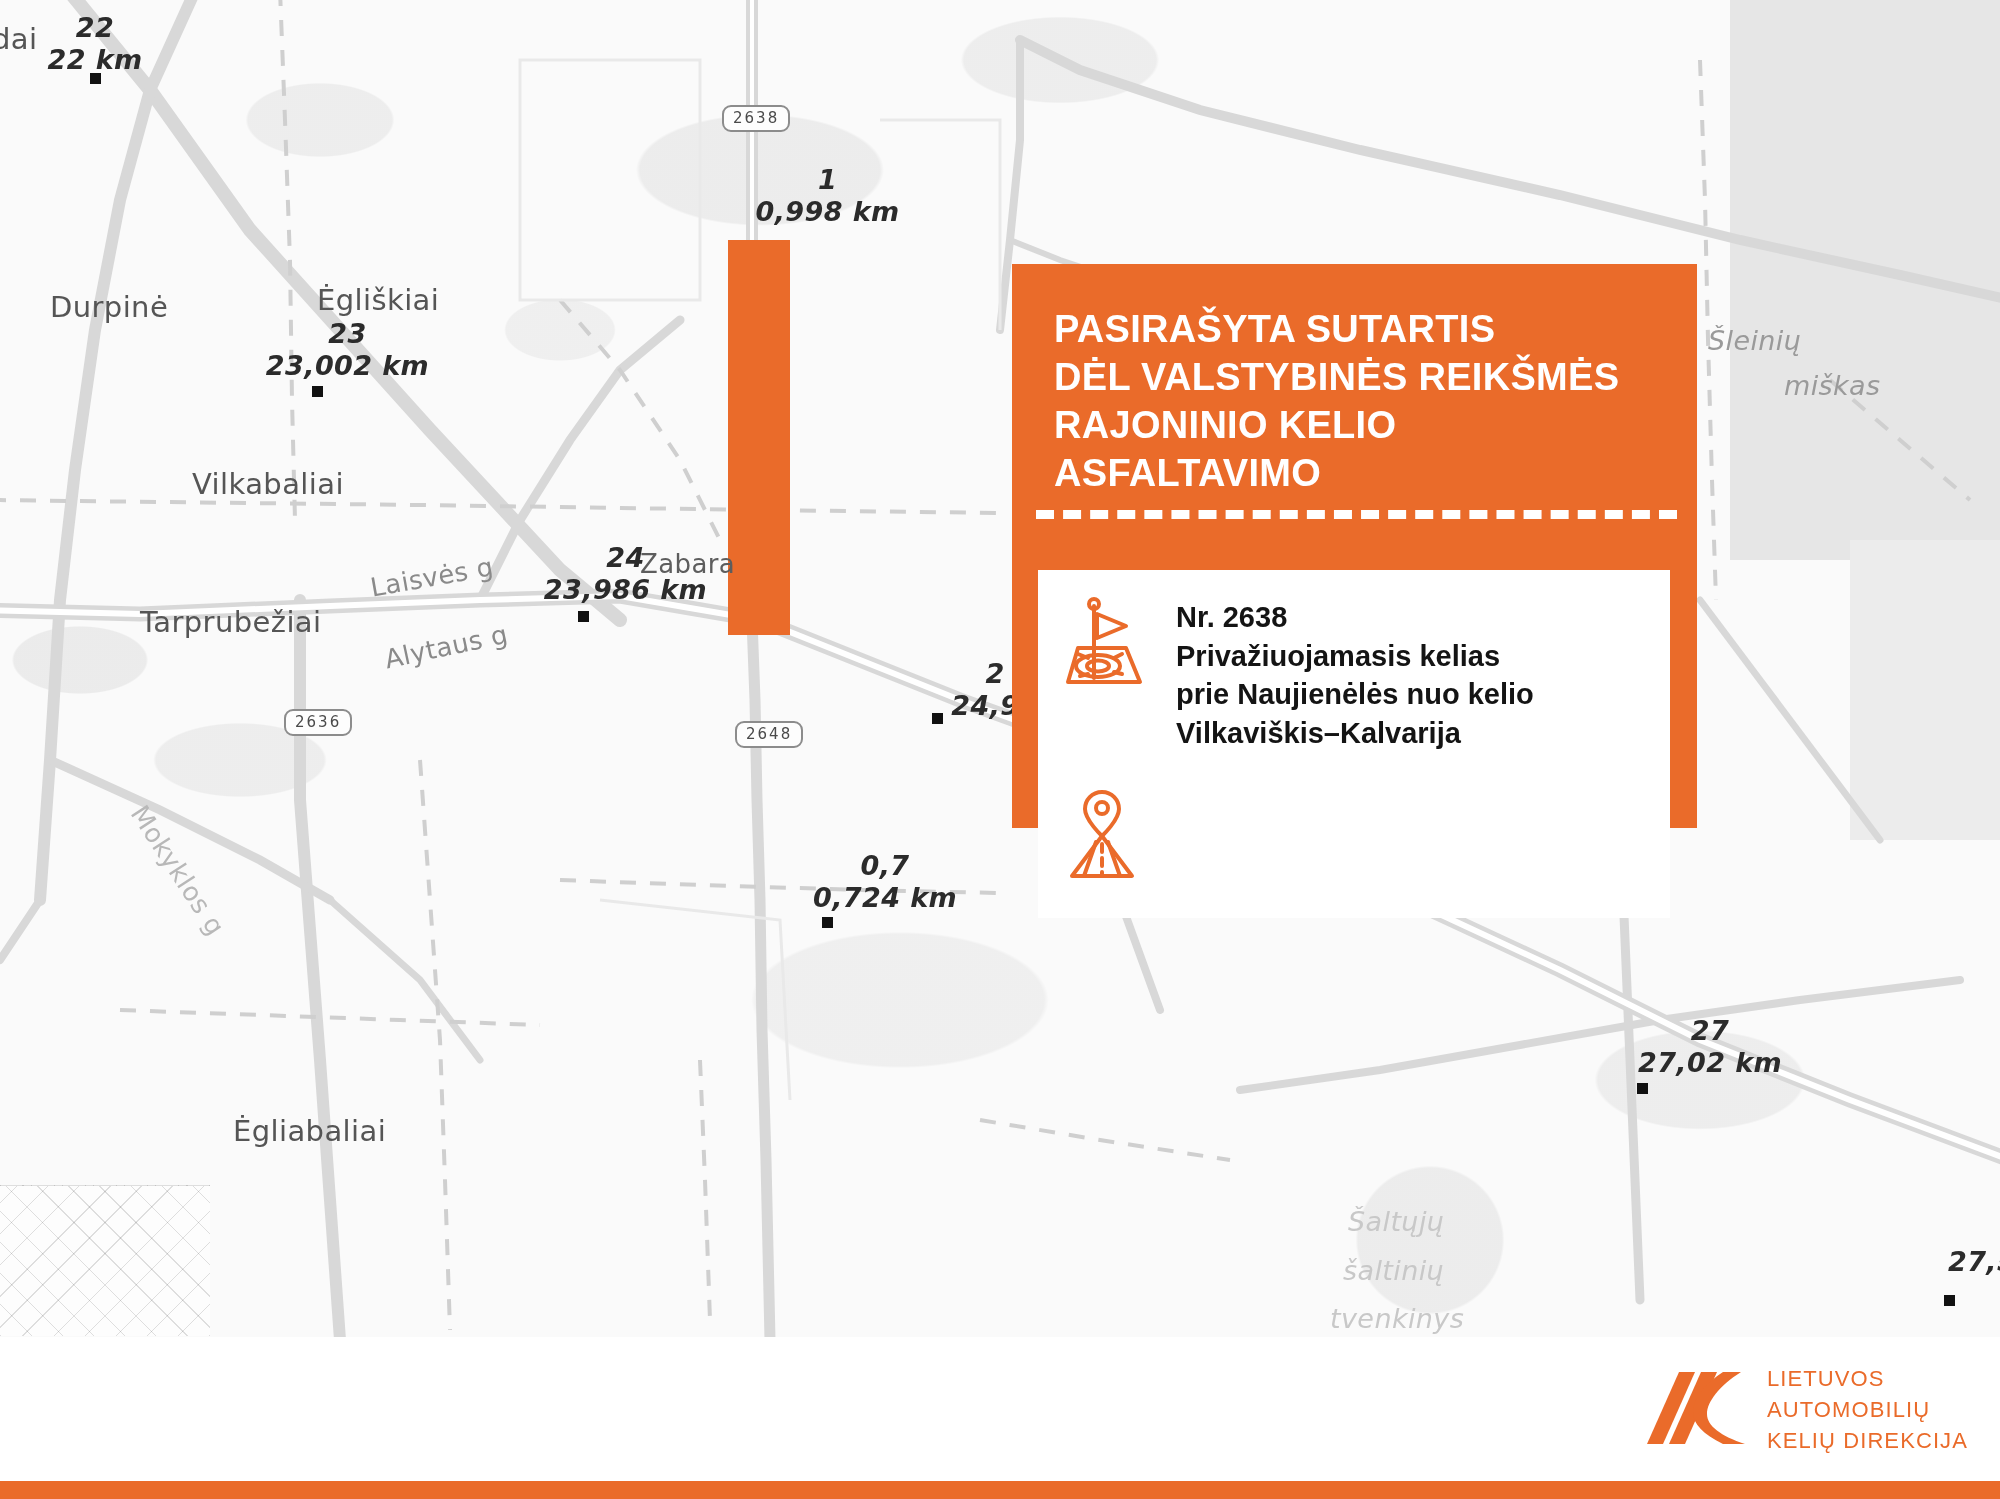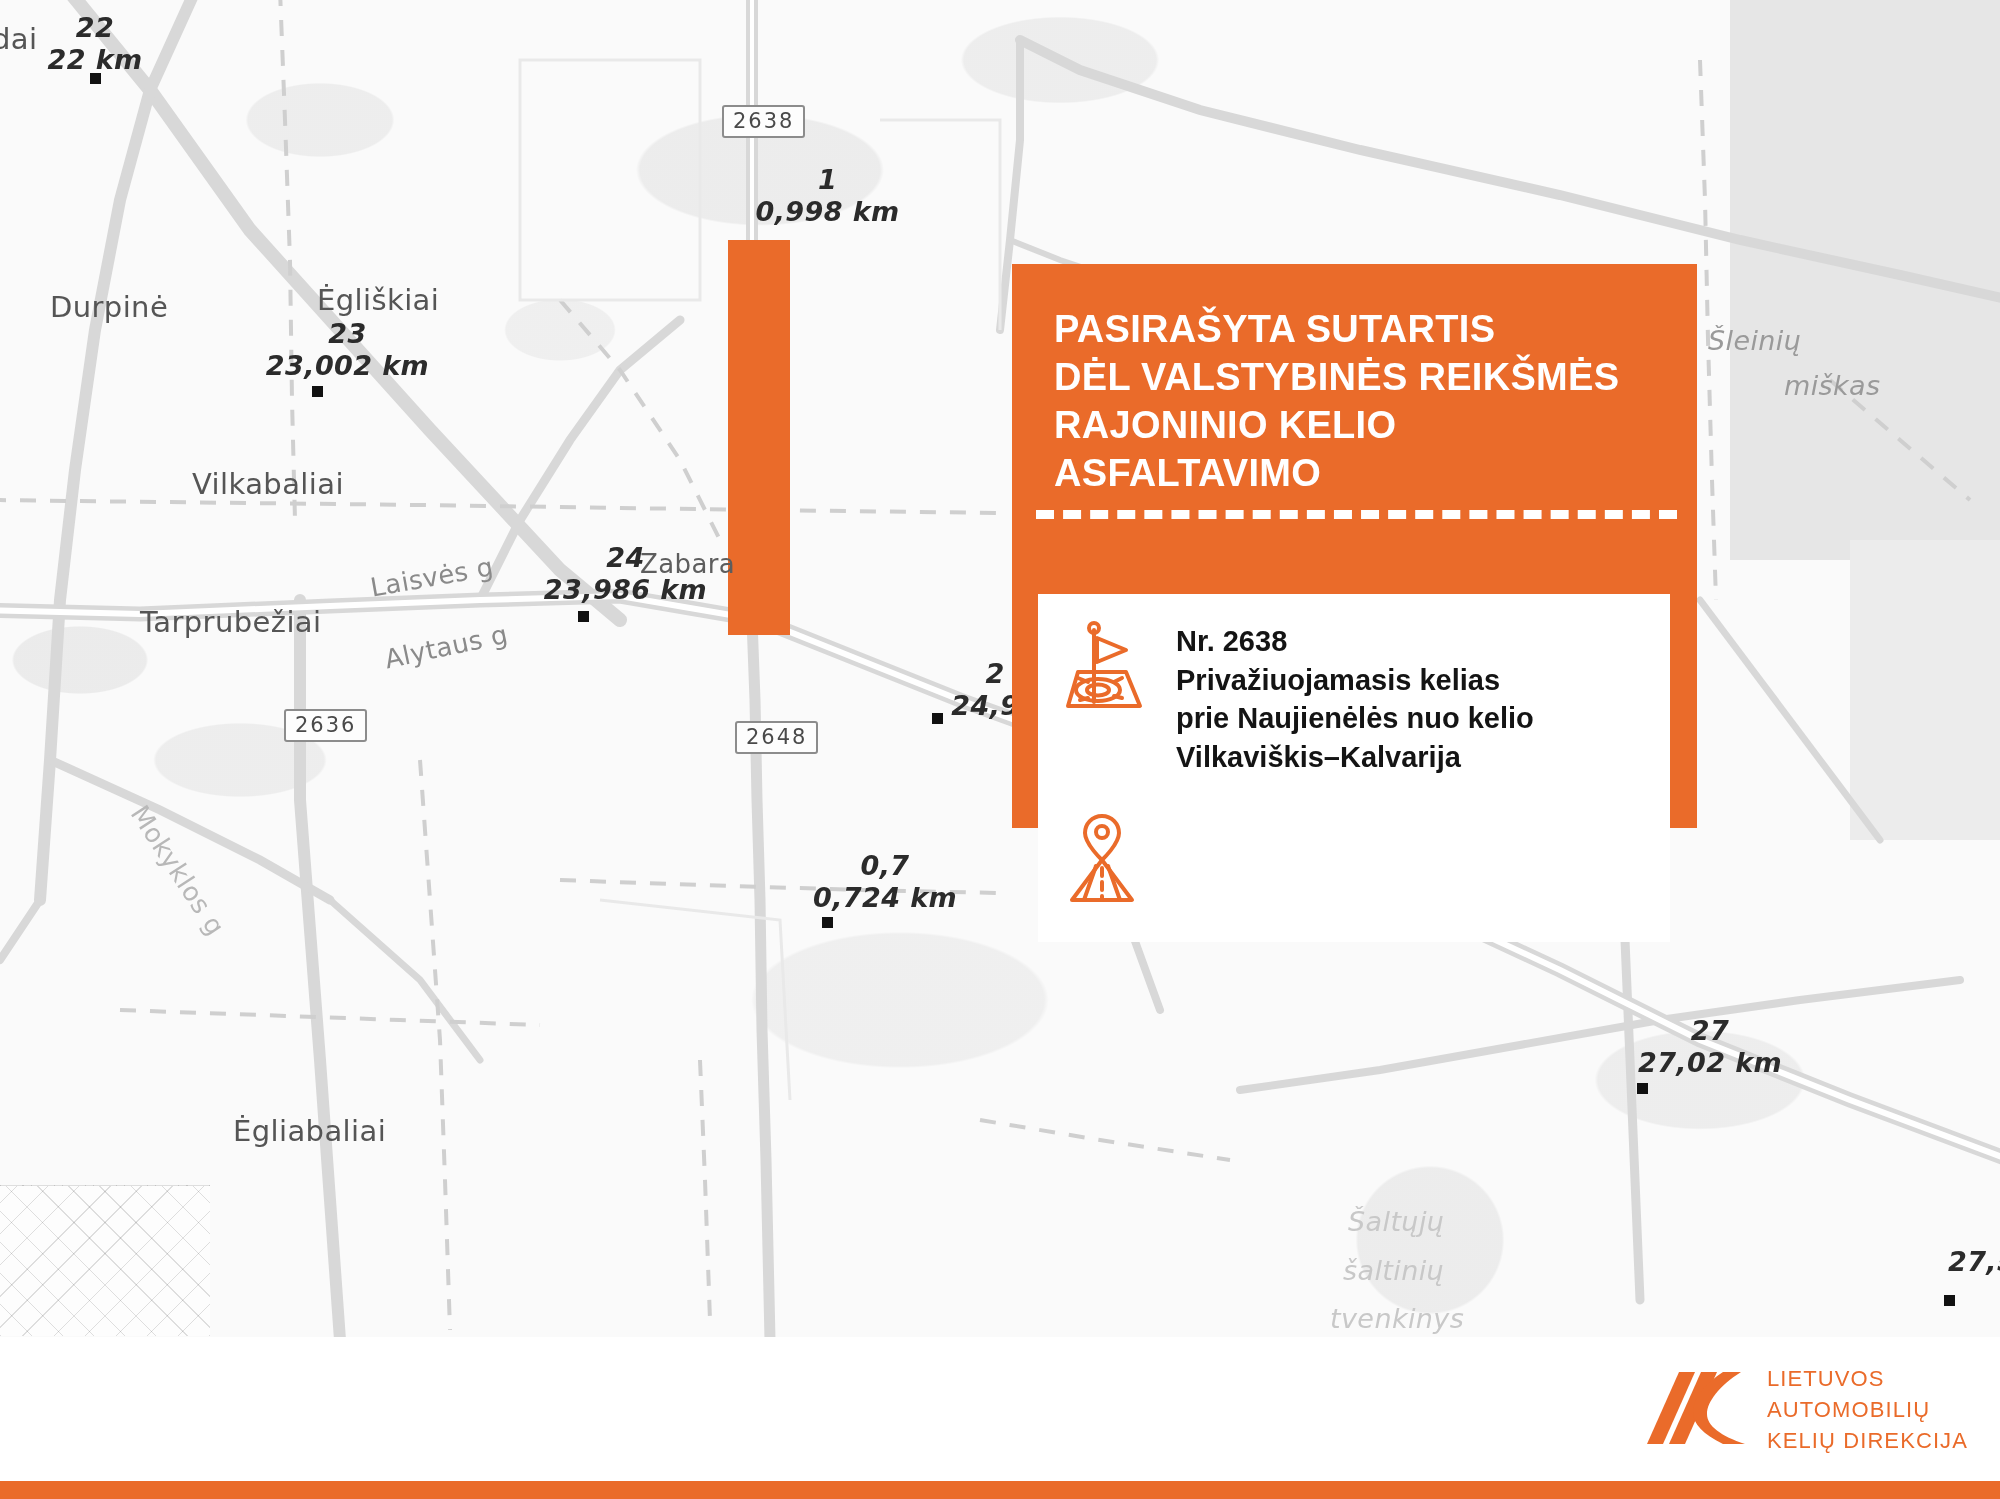--- a/index.html
+++ b/index.html
@@ -67,22 +67,22 @@
   }
   .km .big{display:block;}
   .street{
     font-size:26px;color:#8a8a8a;white-space:nowrap;
     font-family:"DejaVu Sans", sans-serif;
   }
   .kmdot{position:absolute;width:11px;height:11px;background:#111;}
   .shield{
     position:absolute;
     border:2px solid #8c8c8c;background:#fdfdfd;
-    color:#4a4a4a;font-size:21px;letter-spacing:2px;
-    padding:2px 9px 3px;border-radius:3px;
+    color:#4a4a4a;font-size:15px;letter-spacing:2px;
+    padding:2px 9px 3px;border-radius:9px;
     font-family:"DejaVu Sans", sans-serif;
   }
 
   
   .segment{
     position:absolute;background:#ea6b2a;
   }
 
   
   .panel{
@@ -103,21 +103,20 @@
   .panel-title div{white-space:nowrap;}
   .dashed{
     position:absolute;left:24px;right:20px;top:246px;height:0;
     border-top:9px dashed #ffffff;
   }
   .infobox{
     position:absolute;left:26px;top:306px;width:632px;height:348px;
     background:#ffffff;
     box-sizing:border-box;
     padding:24px 18px 8px 24px;
-    margin-top:24px;
   }
   .irow{display:flex;align-items:flex-start;gap:26px;}
   .irow + .irow{margin-top:34px;}
   .ico{flex:0 0 88px;width:88px;height:96px;display:flex;align-items:center;justify-content:center;}
   .itxt{
     font-family:"Liberation Sans", sans-serif;
     font-weight:bold;font-size:29px;line-height:1.33;color:#141414;
     padding-top:4px;
   }
   .itxt div{white-space:nowrap;}

